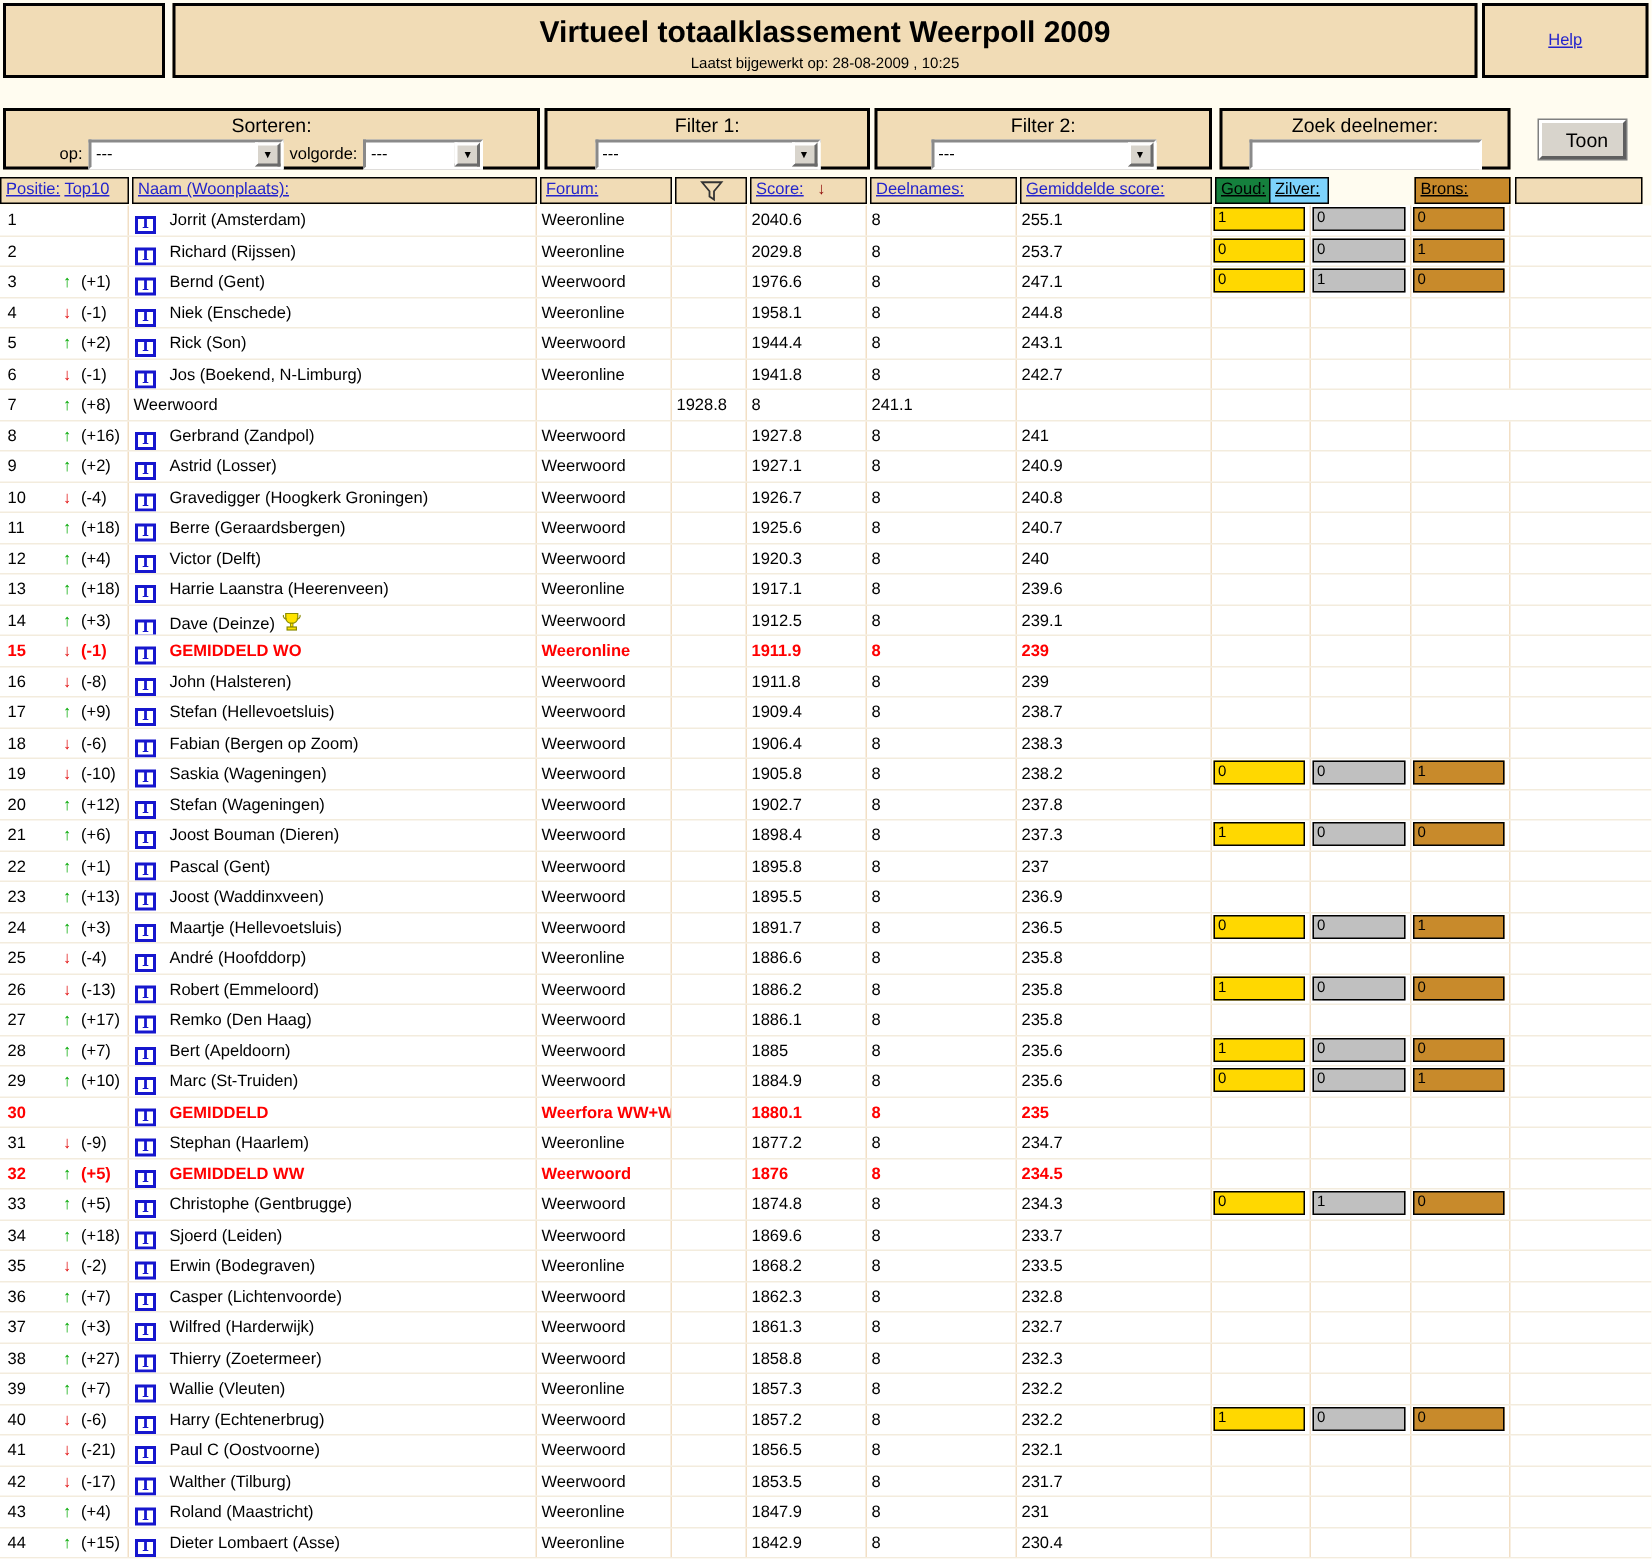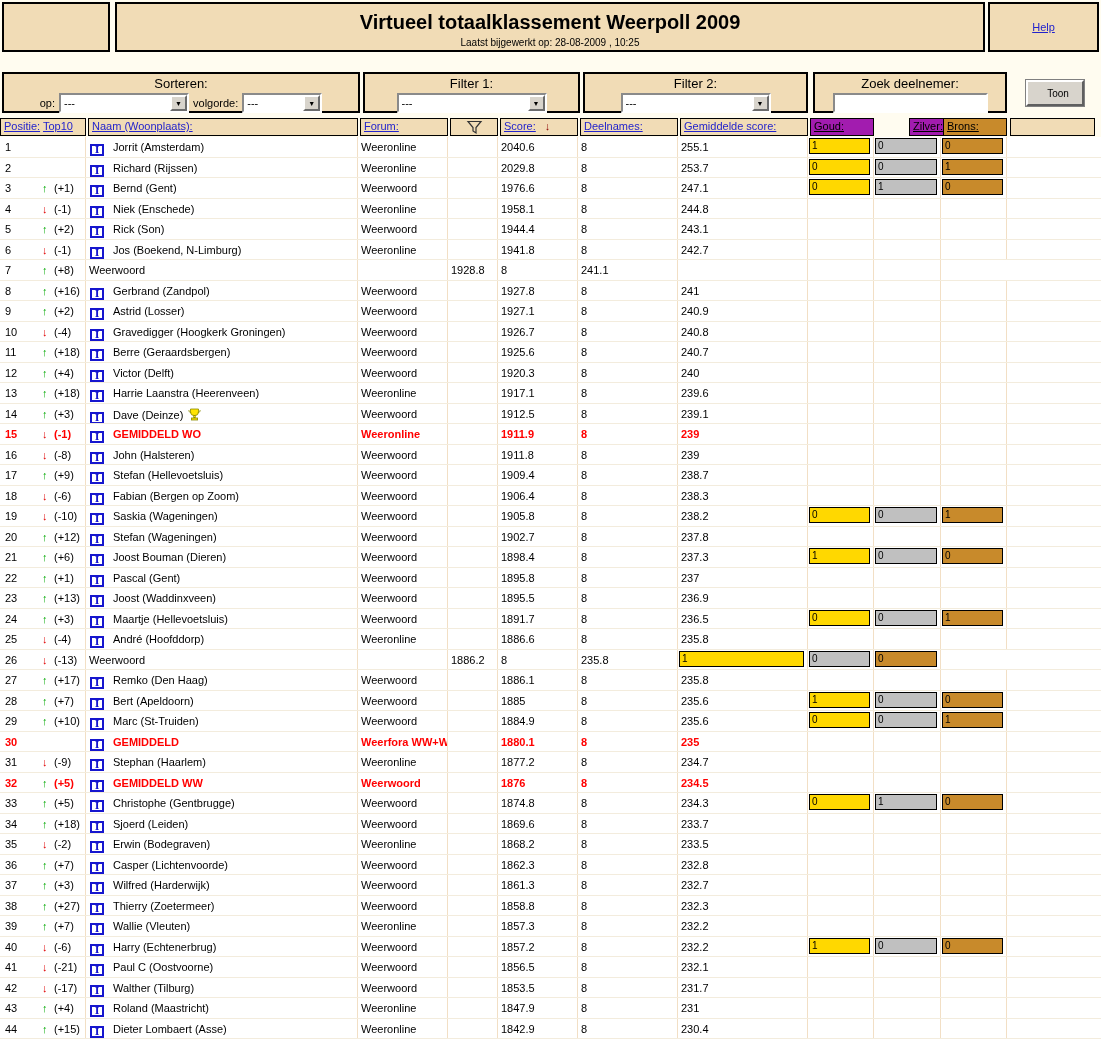--- a/index.html
+++ b/index.html
@@ -39,34 +39,34 @@
             display:flex; align-items:center; justify-content:center; }
   .selbtn::after { content:"▼"; font-size:7px; color:#000; }
 
   .tinput { width:155px; height:20px; background:#fff; border:2px solid;
             border-color:#8a8a8a #fff #fff #8a8a8a; font-family:"Liberation Sans",sans-serif;
             font-size:11px; padding:0 3px; outline:none; }
 
   .toon { position:absolute; left:1026px; top:80px; width:58px; height:26px;
           background:#D8D4CC; border:2px solid; border-color:#fff #5f5f5f #5f5f5f #fff;
           box-shadow:0 0 0 1px #808080; font-family:"Liberation Sans",sans-serif;
-          font-size:10px; cursor:pointer;padding-left:12px; }
+          font-size:13px; cursor:pointer;padding-left:12px; }
 
   
   .hcell { position:absolute; top:118px; height:18px; background:#F1DCB6;
            border:1px solid #000; padding:1px 0 0 3px; white-space:nowrap; }
   .h-pos  { left:0;      width:86px; }
   .h-naam { left:88px;   width:270px; }
   .h-forum{ left:360px;  width:88px; }
   .h-fun  { left:450px;  width:48px; text-align:center; padding:0; }
   .h-score{ left:500px;  width:78px; }
   .h-deel { left:580px;  width:98px; }
   .h-avg  { left:680px;  width:128px; }
-  .h-goud { left:810px;  width:64px; background:#a21caf; }
-  .h-zilv { left:909px;  width:64px; background:#a21caf; }
+  .h-goud { left:810px;  width:64px; background:#15803d; }
+  .h-zilv { left:846px;  width:40px; background:#7dd3fc; }
   .h-brons{ left:943px;  width:64px; background:#C88A2B; }
   .h-rest { left:1010px; width:85px; }
   .hmedal { color:#000; text-decoration:underline; cursor:pointer; }
   .sortarrow { color:#8B0000; font-weight:bold; margin-left:6px; }
 
   
   .tbody { position:absolute; left:0; top:137px; width:1101px; height:902px; background:#fff; }
   .trow { display:grid; height:20.5px;
           grid-template-columns:40px 46px 272px 90px 50px 80px 100px 130px 66px 67px 66px 1fr;
           border-bottom:1px solid #F3ECDD; }
@@ -677,20 +677,23 @@
     <div class="cell m m-goud"></div>
     <div class="cell m m-zilver"></div>
     <div class="cell m m-brons"></div>
     <div class="cell rest"></div>
   </div>
     <div class="trow">
     <div class="cell pos">26</div>
     <div class="cell top10">
       <span class="arr down">↓</span><span class="chg">(-13)</span>
     </div>
+    <div class="cell name">
+      <span class="picon">I</span><span class="nm">Robert (Emmeloord)</span>
+    </div>
     <div class="cell forum">Weerwoord</div>
     <div class="cell fun"></div>
     <div class="cell score">1886.2</div>
     <div class="cell deel">8</div>
     <div class="cell avg">235.8</div>
     <div class="cell m m-goud">
         <div class="mbox goud">1</div>
       </div>
     <div class="cell m m-zilver">
         <div class="mbox zilver">0</div>

